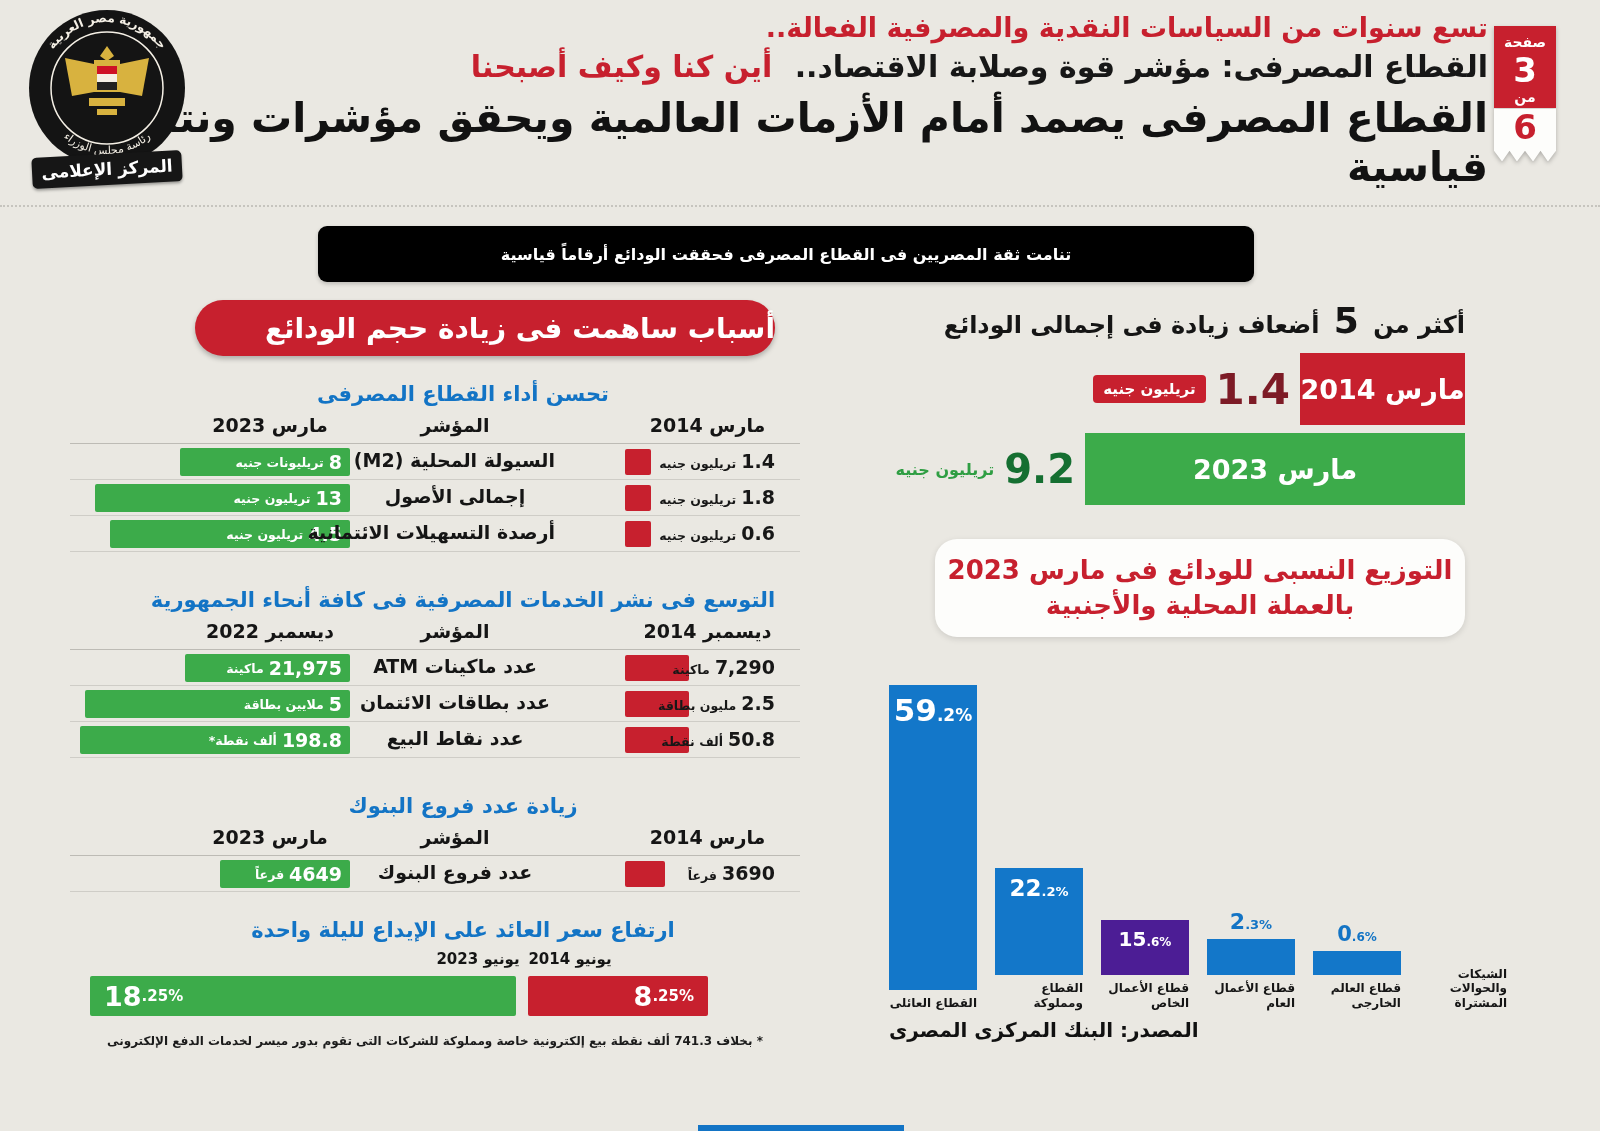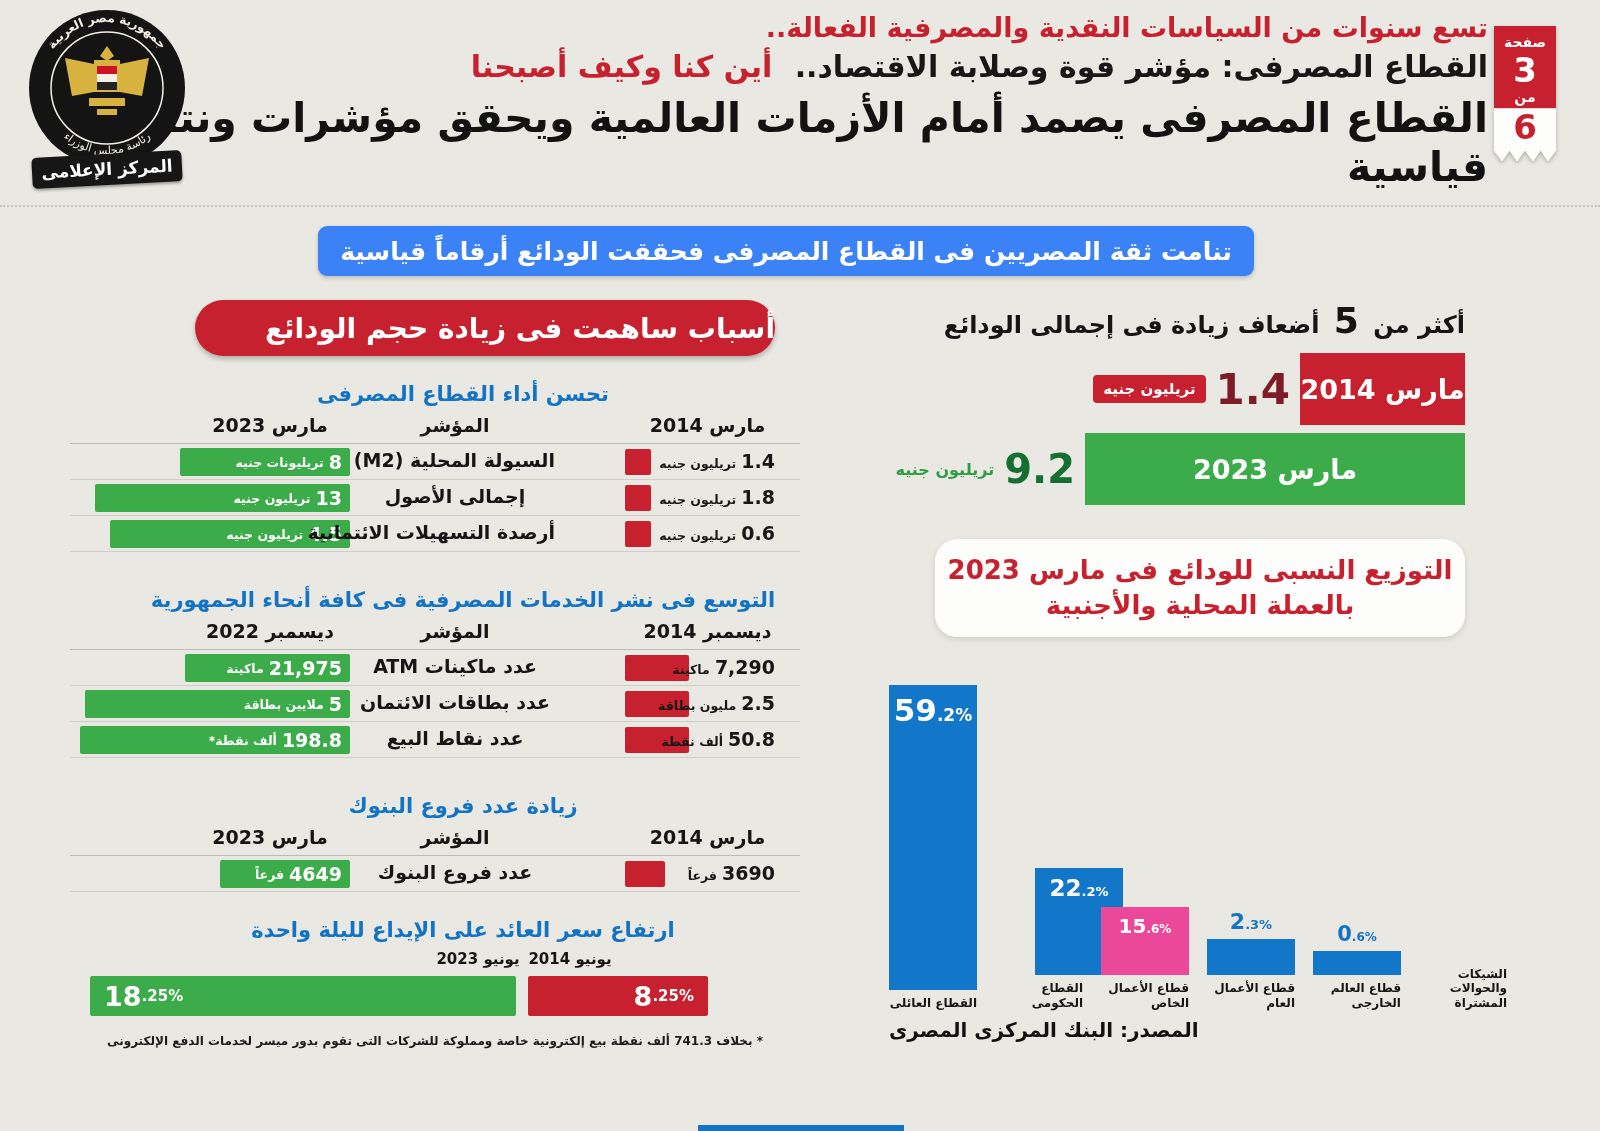--- a/index.html
+++ b/index.html
@@ -21,21 +21,21 @@
 .b-total{color:#c7202e;font-size:34px;font-weight:bold;line-height:1.15}
 
 
 .head{position:absolute;top:12px;right:112px;text-align:right;z-index:2}
 .kicker{color:#c7202e;font-size:27px;font-weight:bold;margin-bottom:6px}
 .subline{font-size:30px;font-weight:bold;margin-bottom:10px}
 .sub-black{color:#171717}
 .sub-red{color:#c7202e;margin-right:12px}
 .headline{font-size:41px;font-weight:bold;color:#121212;line-height:1.2}
 
-.banner{position:absolute;top:226px;left:318px;width:936px;height:50px;background:#3b82f6;border-radius:9px;color:#fff;font-size:25px;font-weight:bold;display:flex;align-items:center;justify-content:center;box-shadow:0 2px 4px rgba(0,0,0,.2)}
+.banner{position:absolute;top:226px;left:318px;width:936px;height:56px;background:#000000;border-radius:9px;color:#fff;font-size:16px;font-weight:bold;display:flex;align-items:center;justify-content:center;box-shadow:0 2px 4px rgba(0,0,0,.2)}
 
 .pill{background:#c7202e;color:#fff;font-weight:bold;border-radius:45px;display:flex;align-items:center;justify-content:flex-start;box-shadow:0 3px 5px rgba(0,0,0,.25)}
 
 
 .left-col{position:absolute;top:300px;left:70px;width:730px}
 .pill-left{width:580px;height:56px;font-size:28px;margin:0 25px 26px auto}
 .blue-title{color:#1374c5;font-size:21px;font-weight:bold;text-align:center;transform:translateX(28px);margin-bottom:8px;white-space:nowrap}
 .mt36{margin-top:36px}
 .mt26{margin-top:26px}
 .tbl-head{position:relative;height:30px;border-bottom:1px solid #bdbbb5;font-weight:bold;font-size:19px}
@@ -337,29 +337,29 @@
         <div class="bar-col">
           <div class="bar-area">
             <div class="bar" style="height: 305px; background: rgb(19, 119, 201);">
               <div class="pct pct-in"><span class="p-big">59</span><span class="p-small">.2%</span></div>
             </div>
           </div>
           <div class="cat">القطاع العائلى</div>
         </div>
         <div class="bar-col">
           <div class="bar-area">
-            <div class="bar" style="height: 107px; background: rgb(19, 119, 201); margin-left: 40px;">
+            <div class="bar" style="height: 107px; background: rgb(19, 119, 201);">
               <div class="pct pct-in"><span class="p-big">22</span><span class="p-small">.2%</span></div>
             </div>
           </div>
-          <div class="cat">القطاع الحكومى</div>
-        </div>
-        <div class="bar-col">
-          <div class="bar-area">
-            <div class="bar" style="height: 68px; background: #ec4899;">
+          <div class="cat">القطاع ومملوكة</div>
+        </div>
+        <div class="bar-col">
+          <div class="bar-area">
+            <div class="bar" style="height: 55px; background: #4c1d95;">
               <div class="pct pct-in"><span class="p-big">15</span><span class="p-small">.6%</span></div>
             </div>
           </div>
           <div class="cat">قطاع الأعمال الخاص</div>
         </div>
         <div class="bar-col">
           <div class="bar-area">
             <div class="pct pct-out"><span class="p-big">2</span><span class="p-small">.3%</span></div>
             <div class="bar" style="height: 36px; background: rgb(19, 119, 201);"></div>
           </div>

